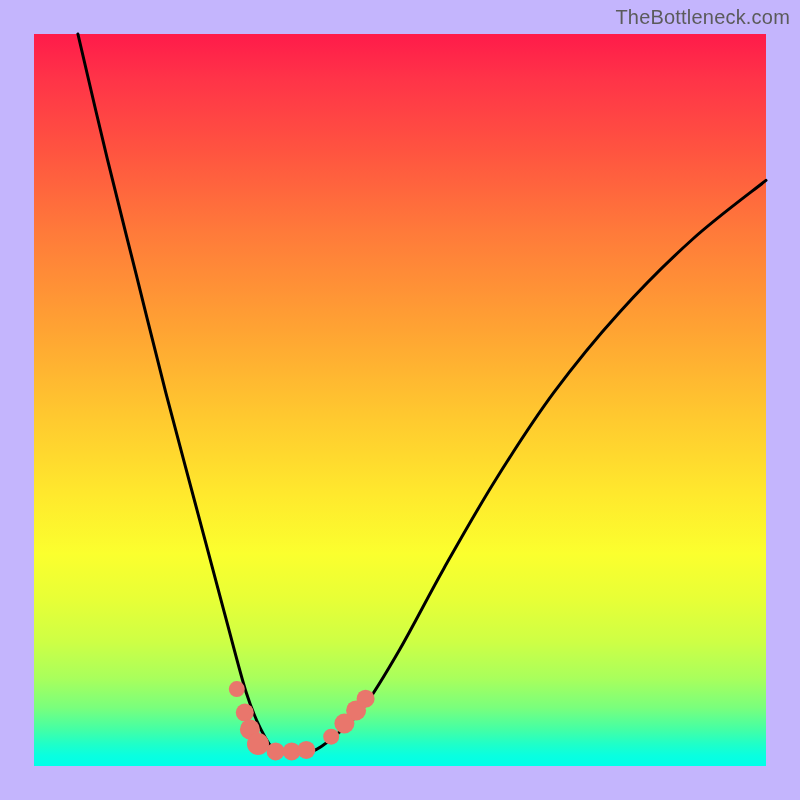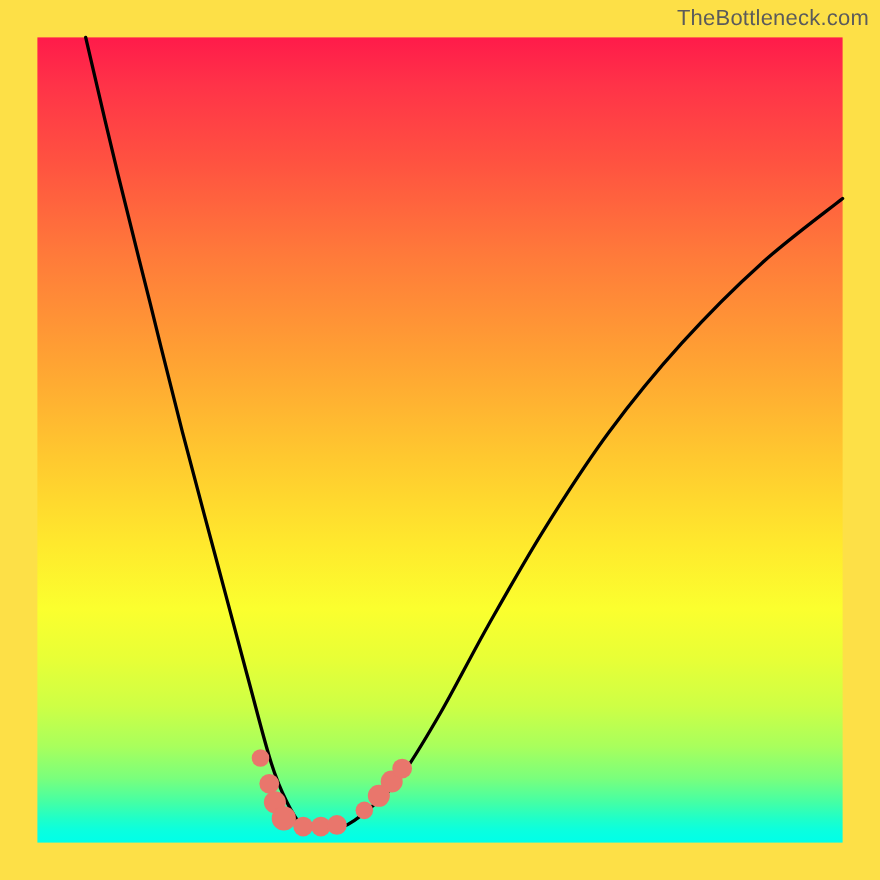--- a/index.html
+++ b/index.html
@@ -10,21 +10,21 @@
     background: #000;
     overflow: hidden;
     font-family: Arial, Helvetica, sans-serif;
   }
   .frame {
     position: absolute;
     left: 0;
     top: 0;
     width: 800px;
     height: 800px;
-    background: #fde047;
+    background: #c4b5fd;
   }
   .plot-area {
     position: absolute;
     left: 34px;
     top: 34px;
     width: 732px;
     height: 732px;
     background: linear-gradient(
       to bottom,
       #ff1b4a 0%,

